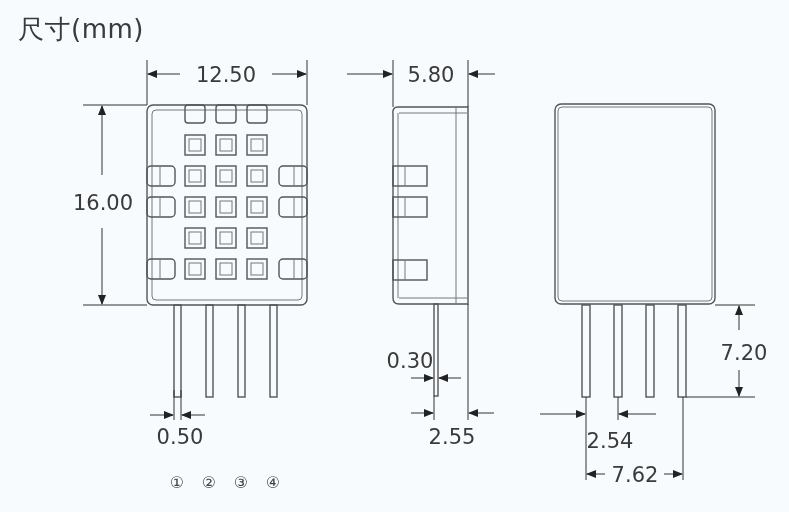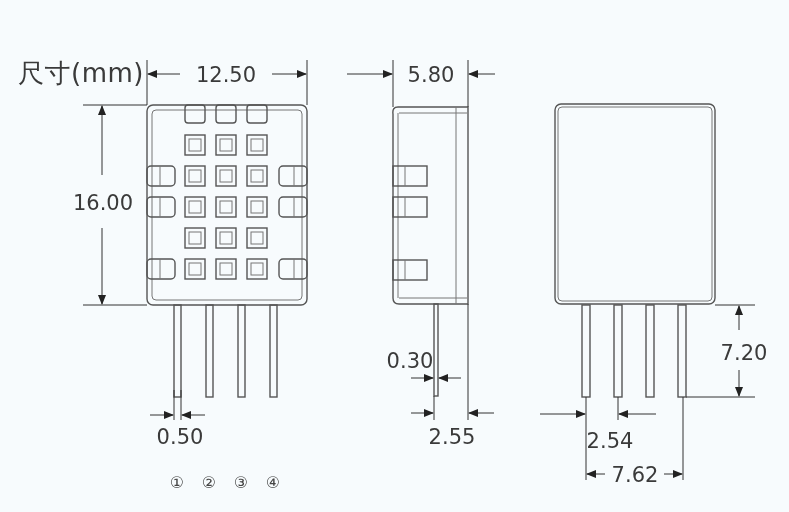--- a/index.html
+++ b/index.html
@@ -1,18 +1,18 @@
 <!DOCTYPE html>
 <html><head>
 <meta charset="utf-8">
 <style>
   html, body { margin:0; padding:0; }
   body { width:789px; height:512px; background:#f7fbfd; position:relative; overflow:hidden;
          font-family:"DejaVu Sans","Liberation Sans",sans-serif; }
-  #title { position:absolute; left:18px; top:12px; font-size:26px; color:#3a3a3a; letter-spacing:0.5px;margin-top:44px; }
+  #title { position:absolute; left:18px; top:12px; font-size:26px; color:#3a3a3a; letter-spacing:0.5px; }
   svg { position:absolute; left:0; top:0; }
   .o { fill:none; stroke:#555; stroke-width:1.4; }
   .i { fill:none; stroke:#777; stroke-width:1; }
   .d { stroke:#333; stroke-width:1; fill:none; }
   .a { fill:#222; }
   .t { font-family:"DejaVu Sans","Liberation Sans",sans-serif; font-size:21px; fill:#3a3a3a; }
   .n { font-family:"DejaVu Sans","Liberation Sans",sans-serif; font-size:16px; fill:#444; }
 </style>
 </head>
 <body>

